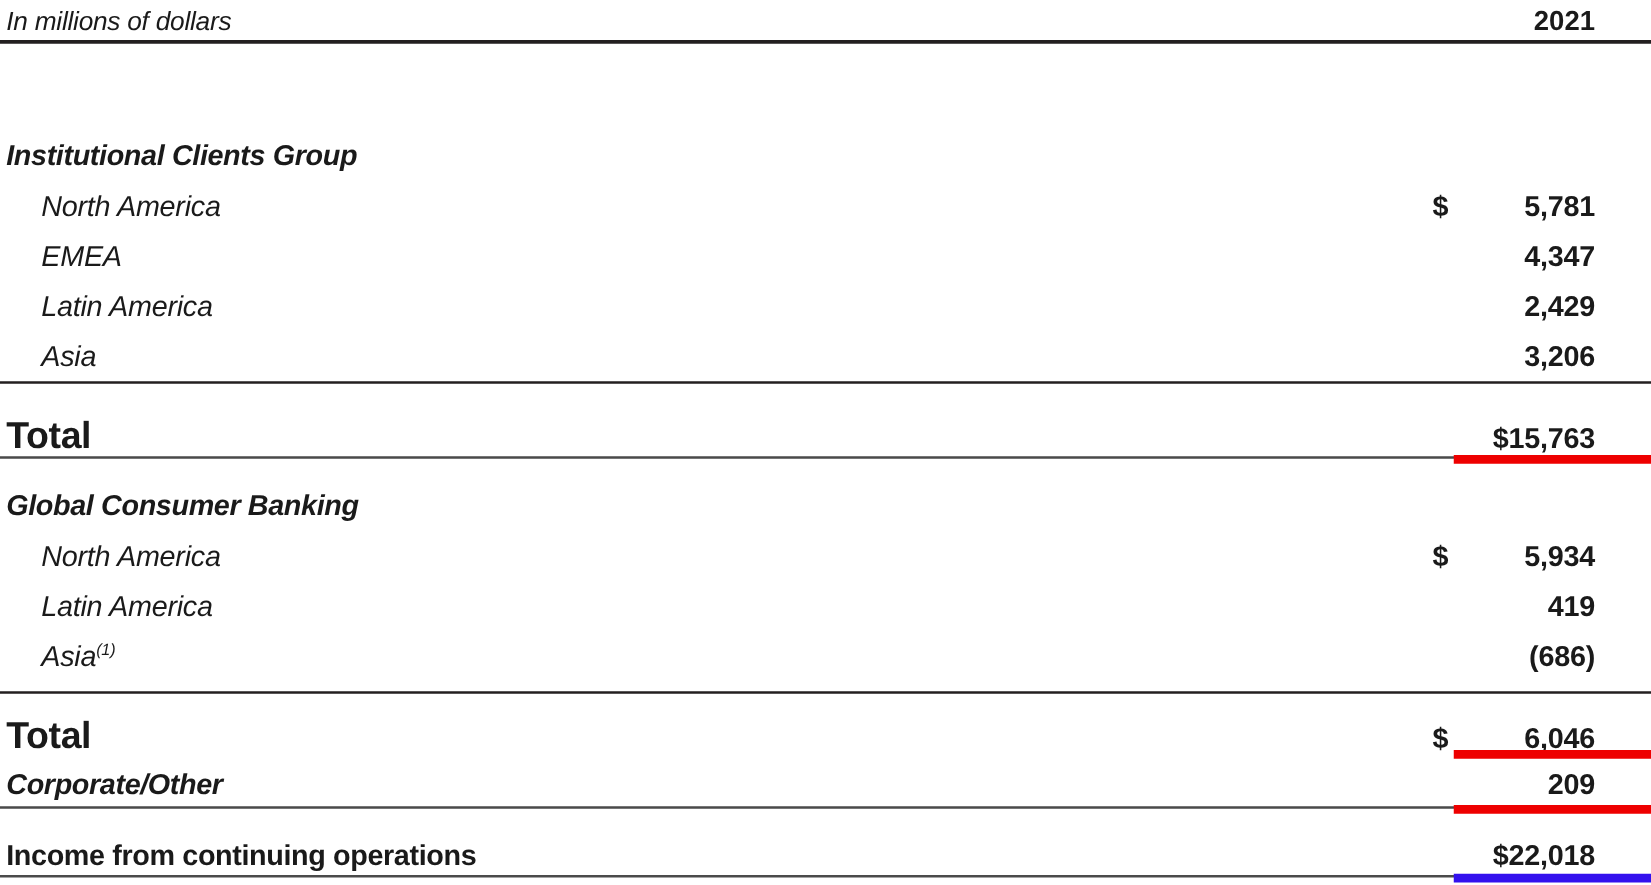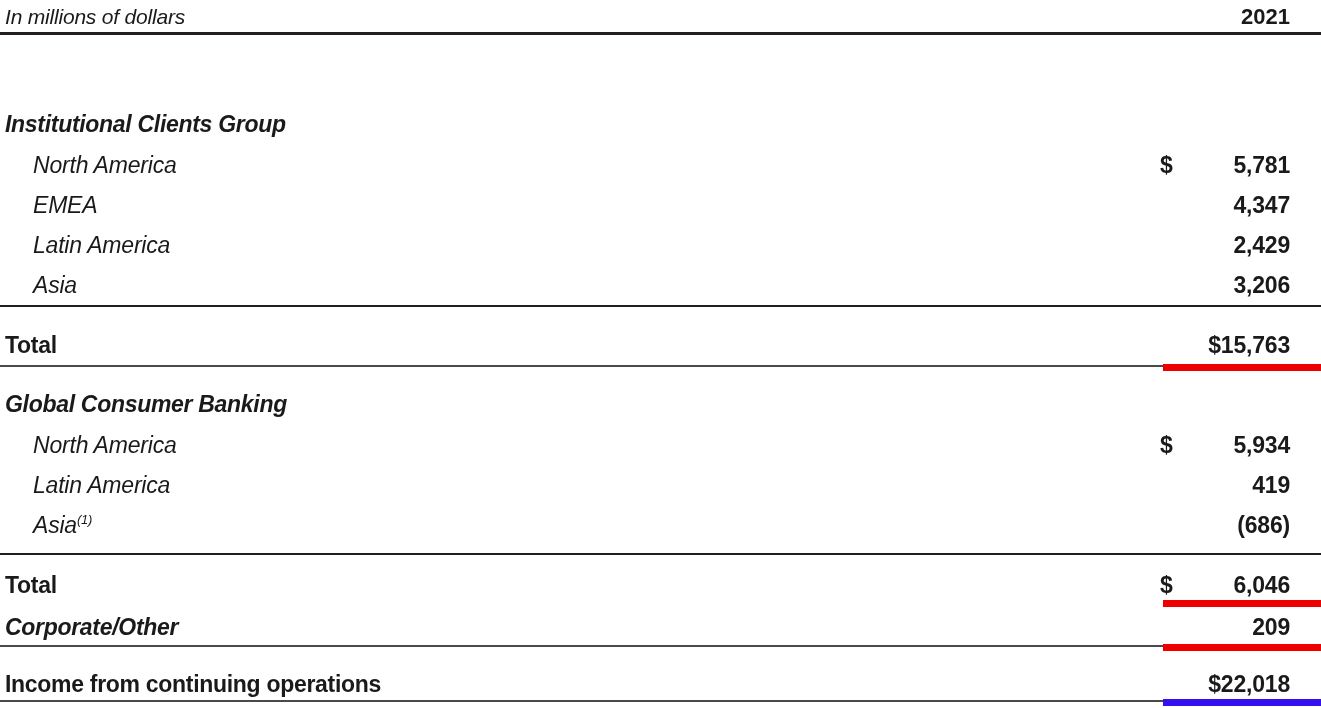--- a/index.html
+++ b/index.html
@@ -32,21 +32,21 @@
   .label {
     flex: 1 1 auto;
     white-space: nowrap;
     line-height: 1;
   }
   .valcell {
     flex: 0 0 auto;
     width: 130px;
     position: relative;
     text-align: right;
-    padding-right: 31px;
+    padding-right: 45px;
     white-space: nowrap;
     line-height: 1;
   }
   .cur {
     position: absolute;
     left: 0;
     top: 0;
   }
 
   
@@ -77,21 +77,21 @@
     font-size: 23px;
     letter-spacing: -0.2px;
   }
   .num {
     font-weight: 700;
     font-size: 23px;
     letter-spacing: -0.2px;
   }
   .totallabel {
     font-weight: 700;
-    font-size: 23px;
+    font-size: 30px;
     letter-spacing: -0.3px;
   }
   .indent {
     padding-left: 33px;
   }
   .pad-left {
     padding-left: 5px;
   }
   sup.fn {
     font-size: 13px;

